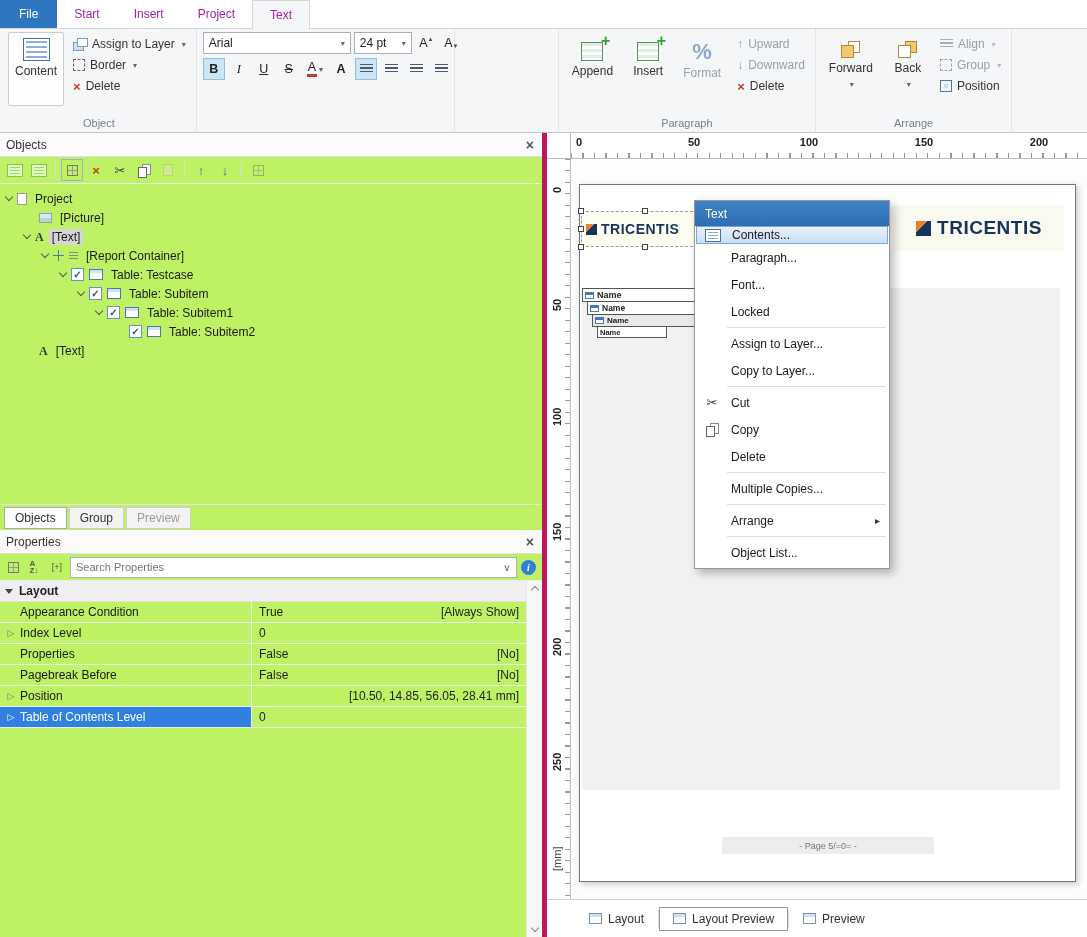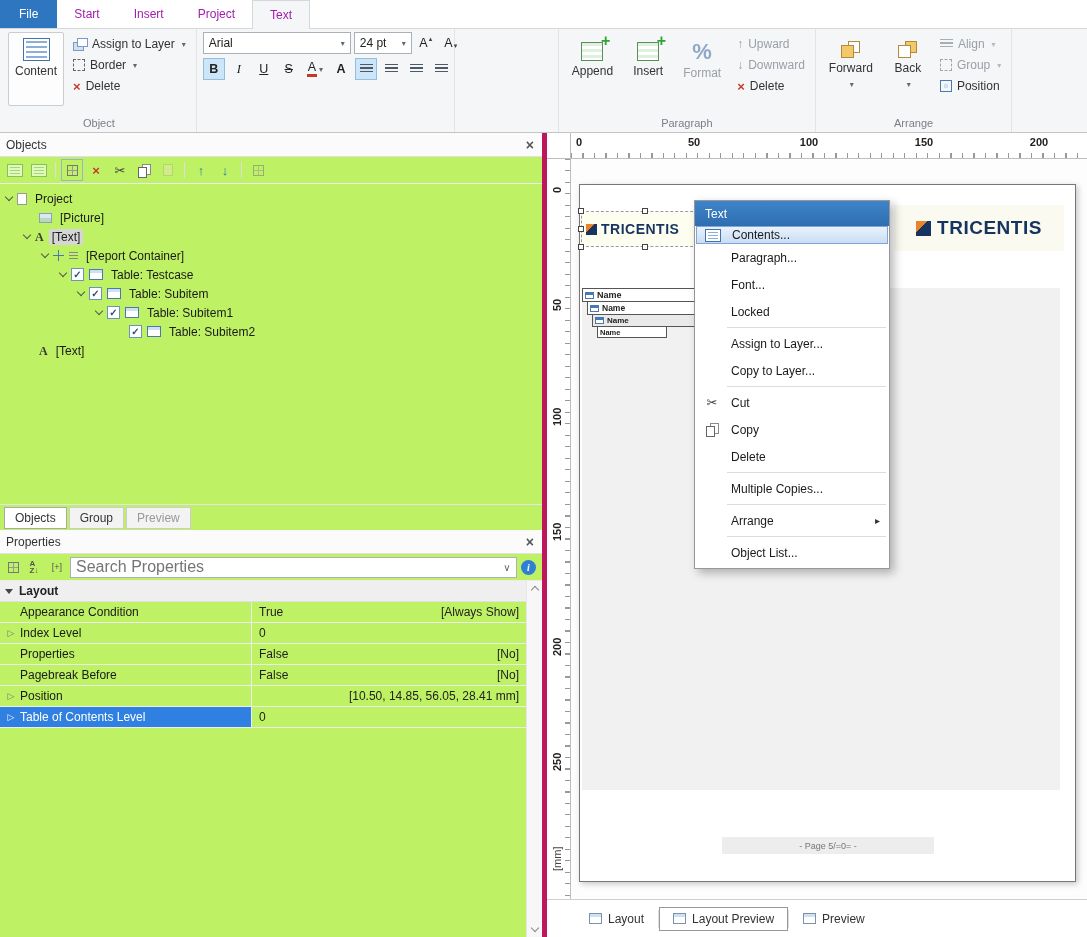--- a/index.html
+++ b/index.html
@@ -107,21 +107,21 @@
 .trow.sel .tlabel{background:#d6d6d6}
 .paneltabs{height:26px;display:flex;align-items:center;padding-left:4px;gap:2px;border-top:1px solid #e4e4e4}
 .ptab{padding:3px 10px;border:1px solid #ccc;background:#f3f3f3;font-size:12px;color:#333}
 .ptab.active{background:#fff;border-color:#aaa}
 .ptab.dim{color:#999}
 
 
 .searchrow{height:27px;display:flex;align-items:center;gap:4px;padding:0 6px 0 4px;border-bottom:1px solid #ececec}
 .sicon{width:18px;height:18px;display:flex;align-items:center;justify-content:center}
 .searchbox{flex:1;display:flex;align-items:center;border:1px solid #a9b0b8;height:21px;background:#fff}
-.searchbox input{flex:1;border:none;outline:none;font-family:"Liberation Sans",sans-serif;font-size:16px;color:#444;padding:0 5px;background:transparent;min-width:0}
+.searchbox input{flex:1;border:none;outline:none;font-family:"Liberation Sans",sans-serif;font-size:11px;color:#444;padding:0 5px;background:transparent;min-width:0}
 .scaret{width:18px;text-align:center;color:#666;font-size:10px}
 .infoicon{width:15px;height:15px;border-radius:50%;background:#2f7fd6;color:#fff;display:flex;align-items:center;justify-content:center;font:italic bold 10px "Liberation Serif",serif}
 .propgrid{flex:1;display:flex;min-height:0}
 .pgleft{flex:1}
 .pscroll{width:16px;background:#f7f7f7;border-left:1px solid #e8e8e8;display:flex;flex-direction:column;justify-content:space-between;align-items:center;padding:6px 0}
 .schev{width:6px;height:6px;border-right:1.5px solid #888;border-bottom:1.5px solid #888;display:block}
 .schev.up{transform:rotate(-135deg)}
 .schev.down{transform:rotate(45deg)}
 .pcat{height:21px;background:#efefef;display:flex;align-items:center;gap:6px;padding-left:5px;font-weight:bold;border-bottom:1px solid #e0e0e0}
 .tri{width:0;height:0;border-left:4px solid transparent;border-right:4px solid transparent;border-top:5px solid #444}

